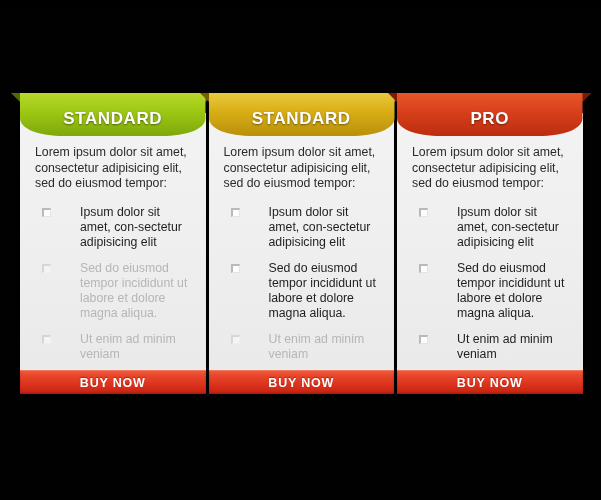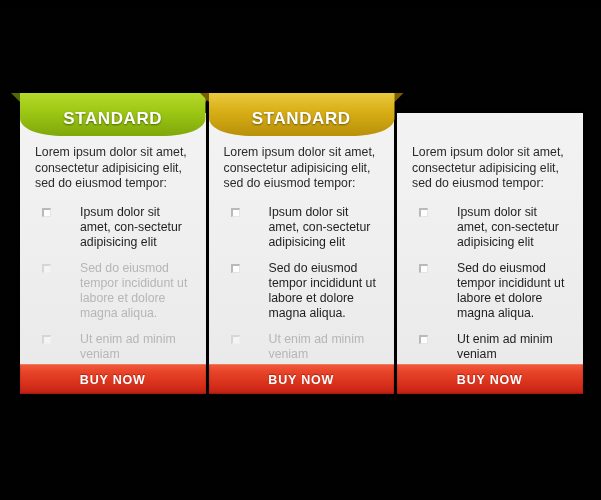--- a/index.html
+++ b/index.html
@@ -105,21 +105,21 @@
   .ftext {
     font-size:12.3px;
     line-height:15px;
     color:#1f1f1f;
   }
   .feature.off .ftext { color:#b6b6b6; }
 
   
   .buy {
     flex:0 0 auto;
-    height:30px;
+    height:24px;
     width:100%;
     border:0;
     display:flex;
     align-items:center;
     justify-content:center;
     color:#ffffff;
     font-size:12.5px;
     font-weight:bold;
     letter-spacing:0.8px;
     cursor:pointer;
@@ -199,20 +199,35 @@
             </li>
             <li class="feature off">
               <span class="chk"></span>
               <span class="ftext">Ut enim ad minim veniam</span>
             </li>
           </ul>
         </div>
         <button class="buy">BUY NOW</button>
       </div>
       <div class="card">
+        <div class="ribbon">
+          <svg class="ribbon-svg" viewBox="0 0 203.5 43" preserveAspectRatio="none">
+            <defs>
+              <linearGradient id="g-pro" x1="0" y1="0" x2="0" y2="1">
+                <stop offset="0" stop-color="#e8562a"></stop>
+                <stop offset="0.42" stop-color="#d9401c"></stop>
+                <stop offset="1" stop-color="#bb2d0e"></stop>
+              </linearGradient>
+            </defs>
+            <path d="M0,0 L22,0 L22,22 Z" fill="#7d1c06"></path>
+            <path d="M203.5,0 L181.5,0 L181.5,22 Z" fill="#7d1c06"></path>
+            <path d="M9,0 L194.5,0 L194.5,25 C194.5,36 176,43 150,43 L53.5,43 C27.5,43 9,36 9,25 Z" fill="url(#g-pro)"></path>
+          </svg>
+          <div class="ribbon-title">PRO</div>
+        </div>
         <div class="card-inner">
           <p class="intro">Lorem ipsum dolor sit amet, consectetur adipisicing elit, sed do eiusmod tempor:</p>
           <ul class="features">
             <li class="feature">
               <span class="chk"></span>
               <span class="ftext">Ipsum dolor sit amet, con-sectetur adipisicing elit</span>
             </li>
             <li class="feature">
               <span class="chk"></span>
               <span class="ftext">Sed do eiusmod tempor incididunt ut labore et dolore magna aliqua.</span>

